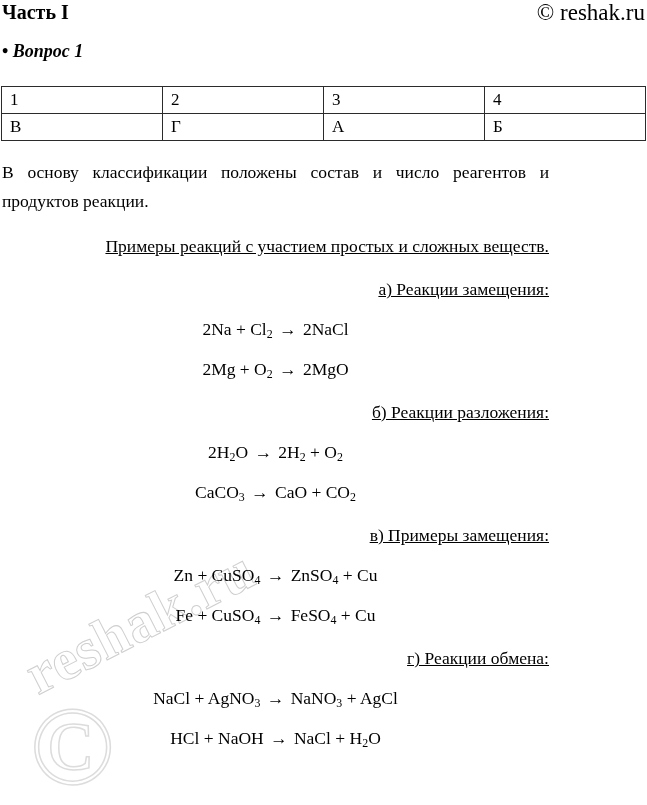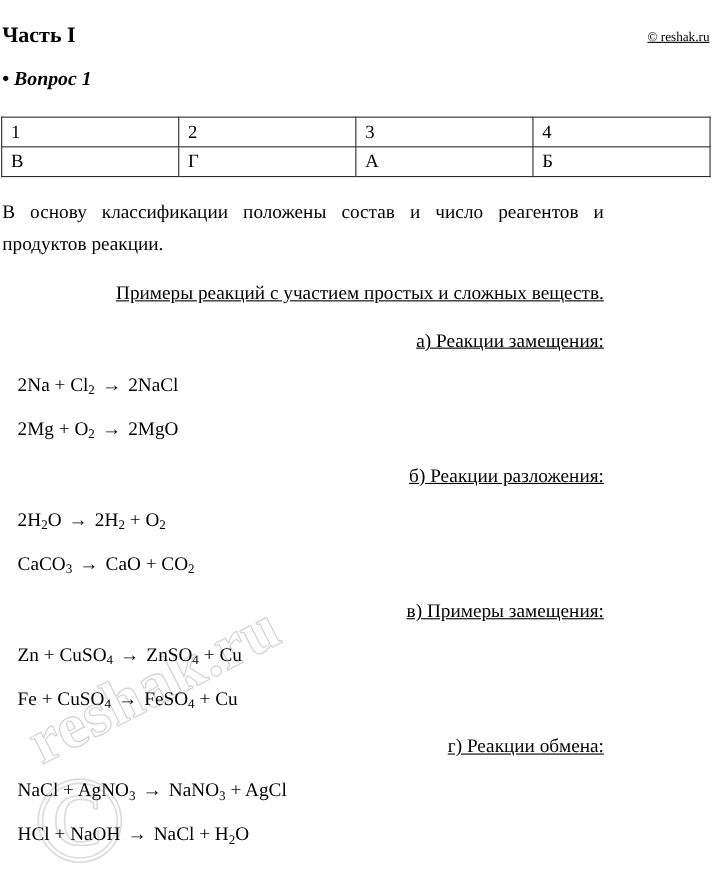--- a/index.html
+++ b/index.html
@@ -58,37 +58,35 @@
     font-size: 112px;
     line-height: 1;
     color: transparent;
     -webkit-text-stroke: 1.5px #dcdcdc;
   }
 
   
   .header-row {
     position: relative;
     height: 28px;
-    margin-top: 20px;
   }
   .part-title {
     position: absolute;
     left: 2px;
     top: 0px;
     font-size: 20px;
     font-weight: bold;
     line-height: 24px;
   }
   .copyright {
     position: absolute;
     right: 2px;
     top: 2px;
-    font-size: 12px;
+    font-size: 23px;
     line-height: 22px;
-    text-decoration: underline;
   }
 
   .question-title {
     position: absolute;
     left: 2px;
     top: 40px;
     font-size: 18px;
     font-weight: bold;
     font-style: italic;
     line-height: 22px;
@@ -134,24 +132,24 @@
   p.para.narrow {
     text-align: right;
     text-decoration: underline;
   }
   .gap-lg { height: 16px; }
   .gap-md { height: 14px; }
   .gap-sm { height: 12px; }
 
   p.eq {
     margin: 0;
-    padding: 0 16px;
+    padding: 0 2px;
     font-size: 17.5px;
     line-height: 26px;
-    text-align: left;
+    text-align: center;
     white-space: nowrap;
   }
   sub {
     font-size: 0.68em;
     vertical-align: baseline;
     position: relative;
     bottom: -0.25em;
   }
   .arrow { padding: 0 2px; }
 </style>

